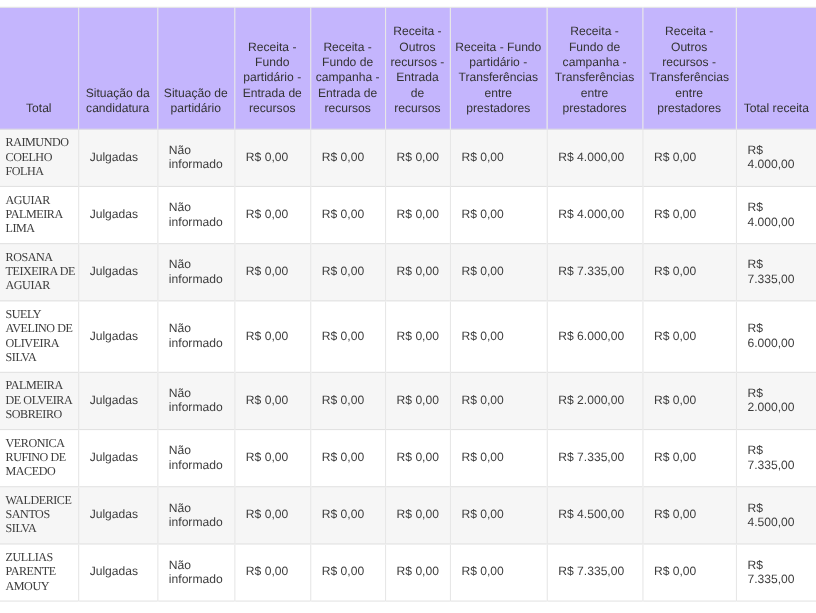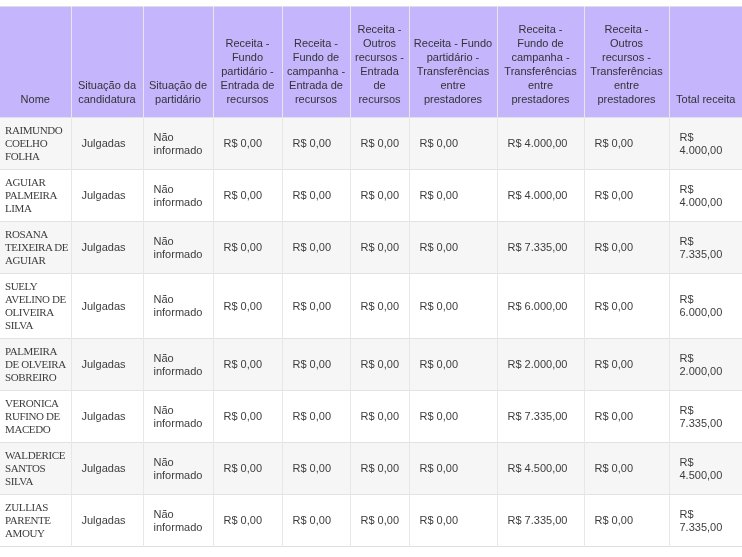--- a/index.html
+++ b/index.html
@@ -78,21 +78,21 @@
         <col class="c4">
         <col class="c5">
       <col class="c6">
         <col class="c7">
         <col class="c8">
         <col class="c9">
         <col class="c10">
     </colgroup>
     <thead>
       <tr>
-          <th class="h1">Nome</th>
+          <th class="h1">Total</th>
           <th class="h2">Situação da candidatura</th>
           <th class="h3">Situação de partidário</th>
           <th class="h4">Receita - Fundo partidário - Entrada de recursos</th>
           <th class="h5">Receita - Fundo de campanha - Entrada de recursos</th>
           <th class="h6">Receita - Outros recursos - Entrada de recursos</th>
           <th class="h7">Receita - Fundo partidário - Transferências entre prestadores</th>
           <th class="h8">Receita - Fundo de campanha - Transferências entre prestadores</th>
           <th class="h9">Receita - Outros recursos - Transferências entre prestadores</th>
           <th class="h10">Total receita</th>
         </tr>

